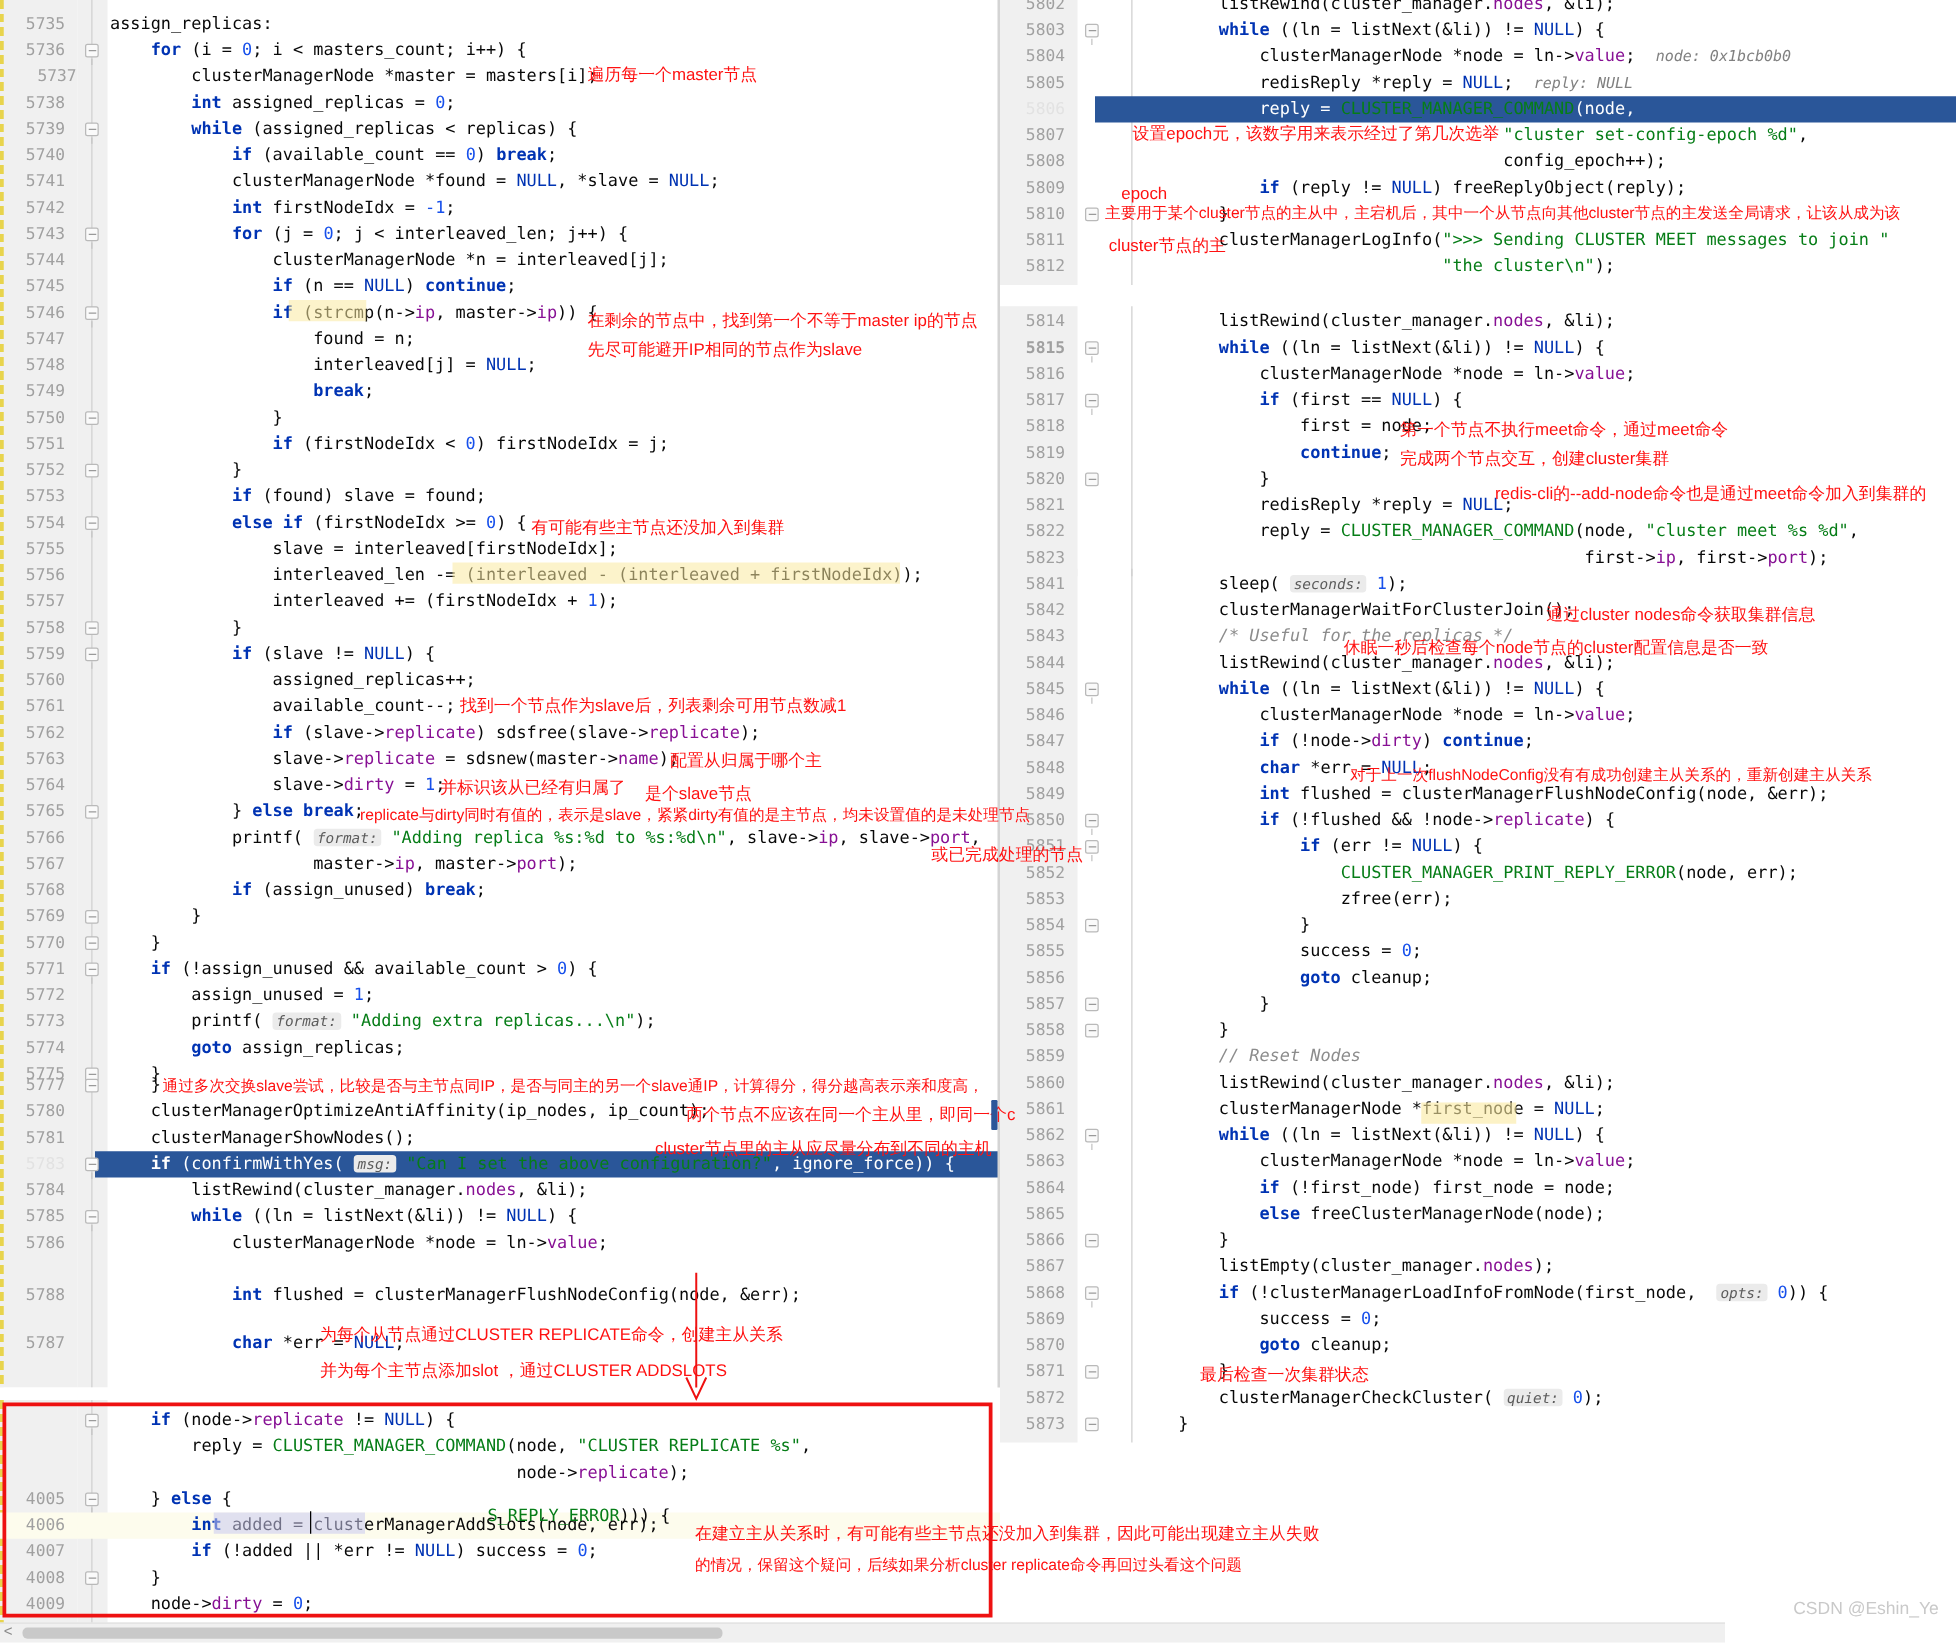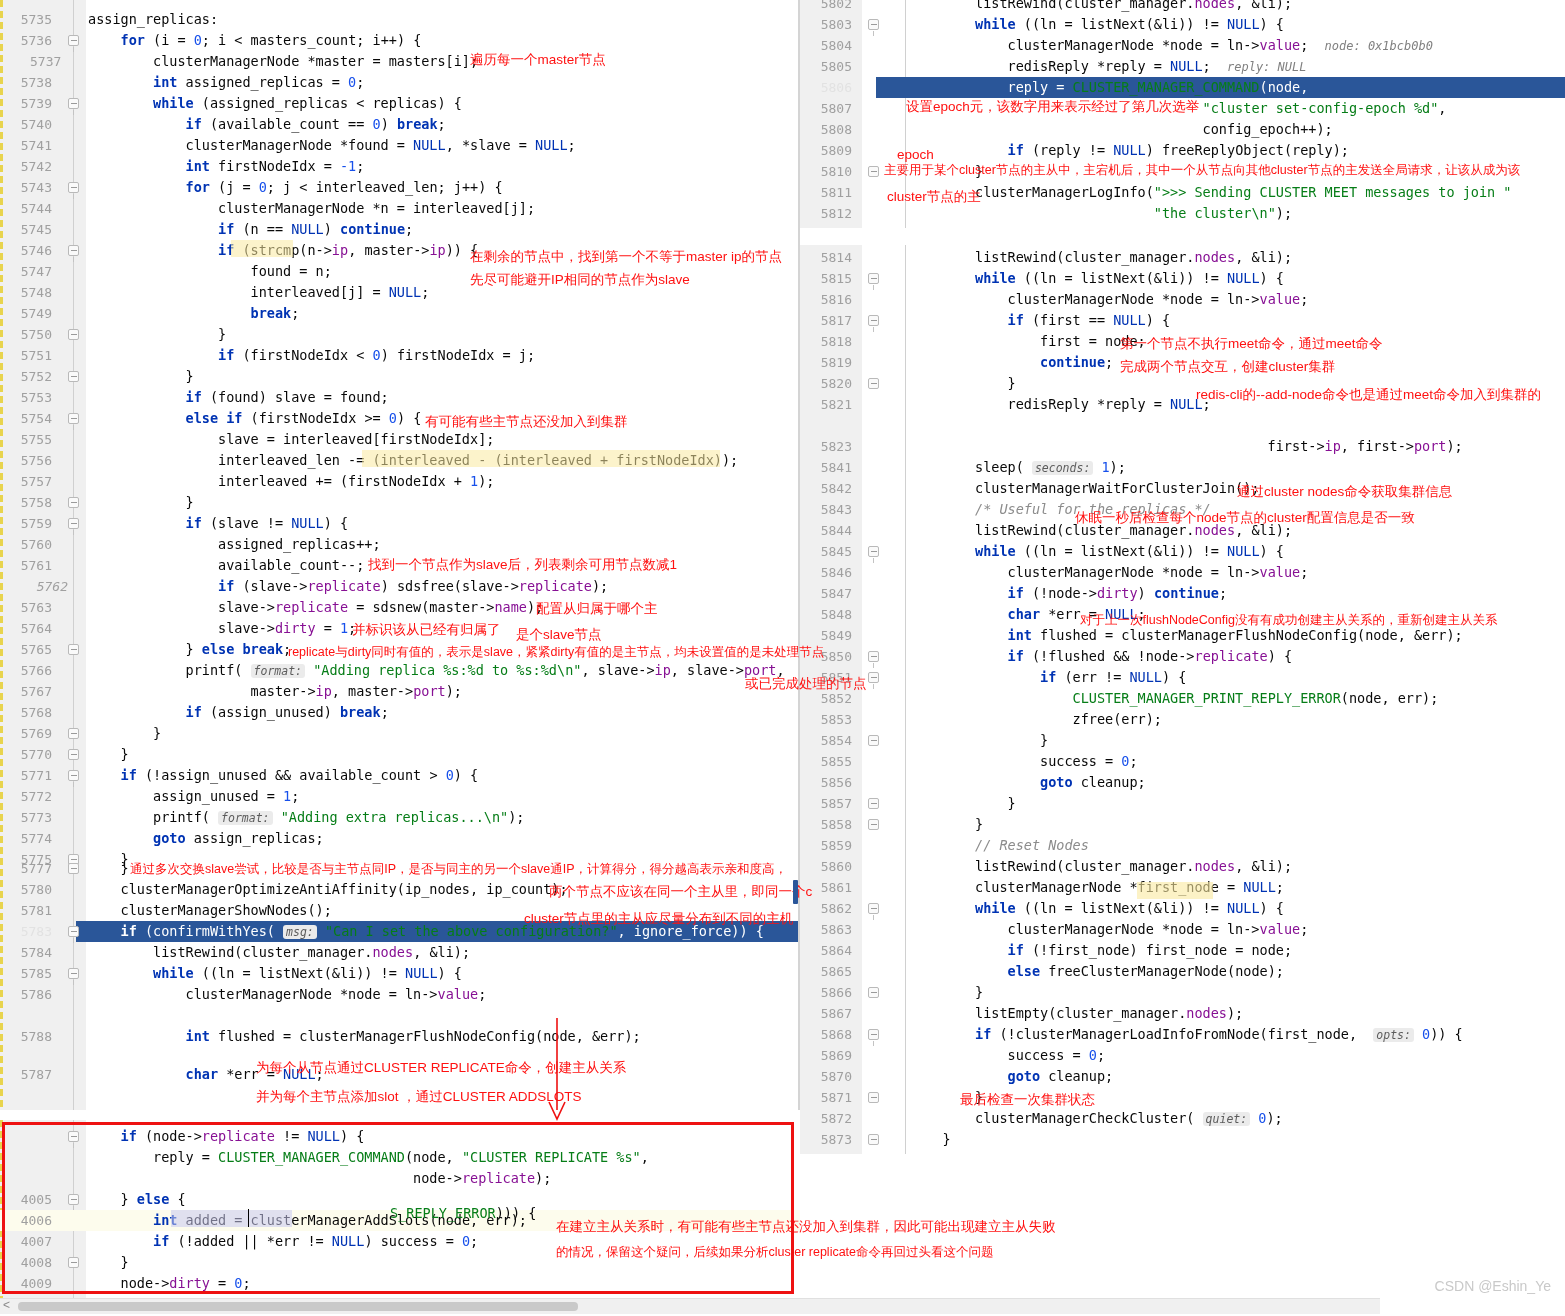--- a/index.html
+++ b/index.html
@@ -128,21 +128,21 @@
       <div class="row" style="top: 366px;"><span class="ln" style="left: 0px; width: 52px;">5752</span><span class="fold " style="left: 68px;"></span><span class="code" style="left: 88px;">            }</span></div>
       <div class="row" style="top: 387px;"><span class="ln" style="left: 0px; width: 52px;">5753</span><span class="code" style="left: 88px;">            <span class="kw">if</span> (found) slave = found;</span></div>
       <div class="row" style="top: 408px;"><span class="ln" style="left: 0px; width: 52px;">5754</span><span class="fold open" style="left: 68px;"></span><span class="code" style="left: 88px;">            <span class="kw">else</span> <span class="kw">if</span> (firstNodeIdx &gt;= <span class="num">0</span>) {</span></div>
       <div class="row" style="top: 429px;"><span class="ln" style="left: 0px; width: 52px;">5755</span><span class="code" style="left: 88px;">                slave = interleaved[firstNodeIdx];</span></div>
       <div class="row" style="top: 450px;"><span class="ln" style="left: 0px; width: 52px;">5756</span><span class="code" style="left: 88px;">                interleaved_len -= (interleaved - (interleaved + firstNodeIdx));</span></div>
       <div class="row" style="top: 471px;"><span class="ln" style="left: 0px; width: 52px;">5757</span><span class="code" style="left: 88px;">                interleaved += (firstNodeIdx + <span class="num">1</span>);</span></div>
       <div class="row" style="top: 492px;"><span class="ln" style="left: 0px; width: 52px;">5758</span><span class="fold " style="left: 68px;"></span><span class="code" style="left: 88px;">            }</span></div>
       <div class="row" style="top: 513px;"><span class="ln" style="left: 0px; width: 52px;">5759</span><span class="fold open" style="left: 68px;"></span><span class="code" style="left: 88px;">            <span class="kw">if</span> (slave != <span class="kw2">NULL</span>) {</span></div>
       <div class="row" style="top: 534px;"><span class="ln" style="left: 0px; width: 52px;">5760</span><span class="code" style="left: 88px;">                assigned_replicas++;</span></div>
       <div class="row" style="top: 555px;"><span class="ln" style="left: 0px; width: 52px;">5761</span><span class="code" style="left: 88px;">                available_count--;</span></div>
-      <div class="row" style="top: 576px;"><span class="ln" style="left: 16px; width: 52px; font-style: italic;">5762</span><span class="code" style="left: 88px;">                <span class="kw">if</span> (slave-&gt;<span class="fld">replicate</span>) sdsfree(slave-&gt;<span class="fld">replicate</span>);</span></div>
+      <div class="row" style="top: 576px;"><span class="ln" style="left: 0px; width: 52px;">5762</span><span class="code" style="left: 88px;">                <span class="kw">if</span> (slave-&gt;<span class="fld">replicate</span>) sdsfree(slave-&gt;<span class="fld">replicate</span>);</span></div>
       <div class="row" style="top: 597px;"><span class="ln" style="left: 0px; width: 52px;">5763</span><span class="code" style="left: 88px;">                slave-&gt;<span class="fld">replicate</span> = sdsnew(master-&gt;<span class="fld">name</span>);</span></div>
       <div class="row" style="top: 618px;"><span class="ln" style="left: 0px; width: 52px;">5764</span><span class="code" style="left: 88px;">                slave-&gt;<span class="fld">dirty</span> = <span class="num">1</span>;</span></div>
       <div class="row" style="top: 639px;"><span class="ln" style="left: 0px; width: 52px;">5765</span><span class="fold " style="left: 68px;"></span><span class="code" style="left: 88px;">            } <span class="kw">else</span> <span class="kw">break</span>;</span></div>
       <div class="row" style="top: 660px;"><span class="ln" style="left: 0px; width: 52px;">5766</span><span class="code" style="left: 88px;">            printf( <span class="pchip">format:</span> <span class="str">"Adding replica %s:%d to %s:%d\n"</span>, slave-&gt;<span class="fld">ip</span>, slave-&gt;<span class="fld">port</span>,</span></div>
       <div class="row" style="top: 681px;"><span class="ln" style="left: 0px; width: 52px;">5767</span><span class="code" style="left: 88px;">                    master-&gt;<span class="fld">ip</span>, master-&gt;<span class="fld">port</span>);</span></div>
       <div class="row" style="top: 702px;"><span class="ln" style="left: 0px; width: 52px;">5768</span><span class="code" style="left: 88px;">            <span class="kw">if</span> (assign_unused) <span class="kw">break</span>;</span></div>
       <div class="row" style="top: 723px;"><span class="ln" style="left: 0px; width: 52px;">5769</span><span class="fold " style="left: 68px;"></span><span class="code" style="left: 88px;">        }</span></div>
       <div class="row" style="top: 744px;"><span class="ln" style="left: 0px; width: 52px;">5770</span><span class="fold " style="left: 68px;"></span><span class="code" style="left: 88px;">    }</span></div>
       <div class="row" style="top: 765px;"><span class="ln" style="left: 0px; width: 52px;">5771</span><span class="fold open" style="left: 68px;"></span><span class="code" style="left: 88px;">    <span class="kw">if</span> (!assign_unused &amp;&amp; available_count &gt; <span class="num">0</span>) {</span></div>
       <div class="row" style="top: 786px;"><span class="ln" style="left: 0px; width: 52px;">5772</span><span class="code" style="left: 88px;">        assign_unused = <span class="num">1</span>;</span></div>
@@ -179,27 +179,28 @@
         <div class="row" style="top: 128px;"><span class="ln" style="left: 0px; width: 52px;">5808</span><span class="code" style="left: 110px;">                                    config_epoch++);</span></div>
         <div class="row" style="top: 149px;"><span class="ln" style="left: 0px; width: 52px;">5809</span><span class="code" style="left: 110px;">            <span class="kw">if</span> (reply != <span class="kw2">NULL</span>) freeReplyObject(reply);</span></div>
         <div class="row" style="top: 170px;"><span class="ln" style="left: 0px; width: 52px;">5810</span><span class="fold " style="left: 68px;"></span><span class="code" style="left: 110px;">        }</span></div>
         <div class="row" style="top: 191px;"><span class="ln" style="left: 0px; width: 52px;">5811</span><span class="code" style="left: 110px;">        clusterManagerLogInfo(<span class="str">"&gt;&gt;&gt; Sending CLUSTER MEET messages to join "</span></span></div>
         <div class="row" style="top: 212px;"><span class="ln" style="left: 0px; width: 52px;">5812</span><span class="code" style="left: 110px;">                              <span class="str">"the cluster\n"</span>);</span></div>
       </div>
       <div style="position: absolute; left: 0px; top: 245px; right: 0px; height: 216px;">
         <div style="position: absolute; left: 0px; top: 0px; width: 62px; height: 100%; background: rgb(240, 240, 240);"></div>
         <div style="position: absolute; left: 105px; top: 0px; width: 1px; height: 100%; background: rgb(208, 208, 208);"></div>
         <div class="row" style="top: 2px;"><span class="ln" style="left: 0px; width: 52px;">5814</span><span class="code" style="left: 110px;">        listRewind(cluster_manager.<span class="fld">nodes</span>, &amp;li);</span></div>
-        <div class="row" style="top: 23px;"><span class="ln" style="left: 0px; width: 52px;">5815</span><span class="fold open" style="left: 68px;"></span><span class="code" style="left: 110px;">        <span class="kw">while</span> ((ln = listNext(&amp;li)) != <span class="kw2">NULL</span>) {</span></div>
+        <div class="row" style="top: 23px;"><span class="ln" style="left: 0px; width: 52px; font-weight: bold;">5815</span><span class="fold open" style="left: 68px;"></span><span class="code" style="left: 110px;">        <span class="kw">while</span> ((ln = listNext(&amp;li)) != <span class="kw2">NULL</span>) {</span></div>
         <div class="row" style="top: 44px;"><span class="ln" style="left: 0px; width: 52px;">5816</span><span class="code" style="left: 110px;">            clusterManagerNode *node = ln-&gt;<span class="fld">value</span>;</span></div>
         <div class="row" style="top: 65px;"><span class="ln" style="left: 0px; width: 52px;">5817</span><span class="fold open" style="left: 68px;"></span><span class="code" style="left: 110px;">            <span class="kw">if</span> (first == <span class="kw2">NULL</span>) {</span></div>
         <div class="row" style="top: 86px;"><span class="ln" style="left: 0px; width: 52px;">5818</span><span class="code" style="left: 110px;">                first = node;</span></div>
         <div class="row" style="top: 107px;"><span class="ln" style="left: 0px; width: 52px;">5819</span><span class="code" style="left: 110px;">                <span class="kw">continue</span>;</span></div>
         <div class="row" style="top: 128px;"><span class="ln" style="left: 0px; width: 52px;">5820</span><span class="fold " style="left: 68px;"></span><span class="code" style="left: 110px;">            }</span></div>
         <div class="row" style="top: 149px;"><span class="ln" style="left: 0px; width: 52px;">5821</span><span class="code" style="left: 110px;">            redisReply *reply = <span class="kw2">NULL</span>;</span></div>
+        <div class="row" style="top: 170px;"><span class="ln" style="left: 0px; width: 52px;">5822</span><span class="code" style="left: 110px;">            reply = <span class="cmac">CLUSTER_MANAGER_COMMAND</span>(node, <span class="str">"cluster meet %s %d"</span>,</span></div>
         <div class="row" style="top: 191px;"><span class="ln" style="left: 0px; width: 52px;">5823</span><span class="code" style="left: 110px;">                                            first-&gt;<span class="fld">ip</span>, first-&gt;<span class="fld">port</span>);</span></div>
       </div>
       <div style="position: absolute; left: 0px; top: 455px; right: 0px; height: 699px;">
         <div style="position: absolute; left: 0px; top: 0px; width: 62px; height: 100%; background: rgb(240, 240, 240);"></div>
         <div style="position: absolute; left: 105px; top: 0px; width: 1px; height: 100%; background: rgb(208, 208, 208);"></div>
         <div class="row" style="top: 2px;"><span class="ln" style="left: 0px; width: 52px;">5841</span><span class="code" style="left: 110px;">        sleep( <span class="pchip">seconds:</span> <span class="num">1</span>);</span></div>
         <div class="row" style="top: 23px;"><span class="ln" style="left: 0px; width: 52px;">5842</span><span class="code" style="left: 110px;">        clusterManagerWaitForClusterJoin();</span></div>
         <div class="row" style="top: 44px;"><span class="ln" style="left: 0px; width: 52px;">5843</span><span class="code" style="left: 110px;">        <span class="cmt">/* Useful for the replicas */</span></span></div>
         <div class="row" style="top: 65px;"><span class="ln" style="left: 0px; width: 52px;">5844</span><span class="code" style="left: 110px;">        listRewind(cluster_manager.<span class="fld">nodes</span>, &amp;li);</span></div>
         <div class="row" style="top: 86px;"><span class="ln" style="left: 0px; width: 52px;">5845</span><span class="fold open" style="left: 68px;"></span><span class="code" style="left: 110px;">        <span class="kw">while</span> ((ln = listNext(&amp;li)) != <span class="kw2">NULL</span>) {</span></div>

